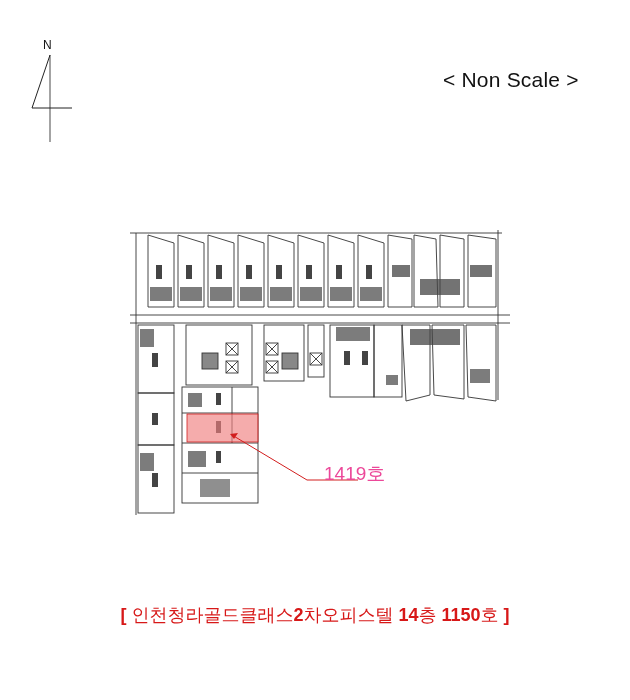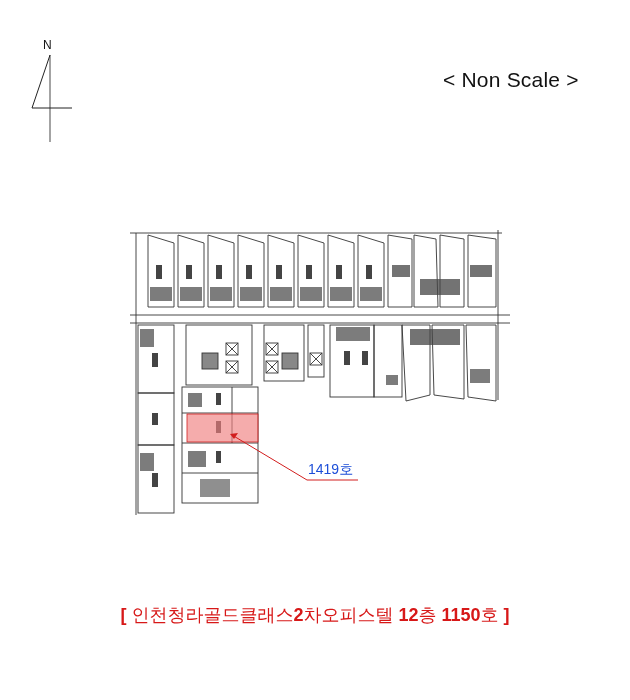--- a/index.html
+++ b/index.html
@@ -1,21 +1,21 @@
 <!DOCTYPE html>
 <html><head>
 <meta charset="utf-8">
 <style>
   html, body { margin:0; padding:0; background:#ffffff; }
   body { width:630px; height:700px; position:relative; overflow:hidden; font-family:"Liberation Sans", sans-serif; }
   .north { position:absolute; left:26px; top:38px; width:50px; height:110px; }
   .north-label { position:absolute; left:43px; top:38px; font-size:12px; color:#111; }
   .scale { position:absolute; left:443px; top:40px; font-size:21px; color:#111; letter-spacing:0.2px;margin-top:28px; }
   .plan { position:absolute; left:130px; top:225px; width:380px; height:290px; }
-  .callout { position:absolute; left:308px; top:461px; font-size:14px; color:#1d4ed8; }
+  .callout { position:absolute; left:324px; top:461px; font-size:19px; color:#ec4899; }
   .caption { position:absolute; left:0; width:630px; top:603px; text-align:center; font-size:18px; color:#d71818; }
   .caption b { font-weight:bold; }
 </style>
 </head>
 <body>
 
 <div>
   <span class="north-label">N</span>
   <svg class="north" viewBox="0 0 50 110">
     <line x1="24" y1="17" x2="24" y2="104" stroke="#666" stroke-width="1.2"></line>
@@ -139,16 +139,16 @@
 
   <polyline points="102,210 177,255 228,255" fill="none" stroke="#d21e1e" stroke-width="1"></polyline>
   <polygon points="100,209 108,208 104,214" fill="#d21e1e"></polygon>
 </svg>
 
 <div class="callout">1419호</div>
 
 <div class="caption">
   <b>[</b>
   <span>인천청라골드클래스</span><b>2</b><span>차오피스텔</span>
-  <b>12</b><span>층</span>
+  <b>14</b><span>층</span>
   <b>1150</b><span>호</span>
   <b>]</b>
 </div>
 
 </body></html>

